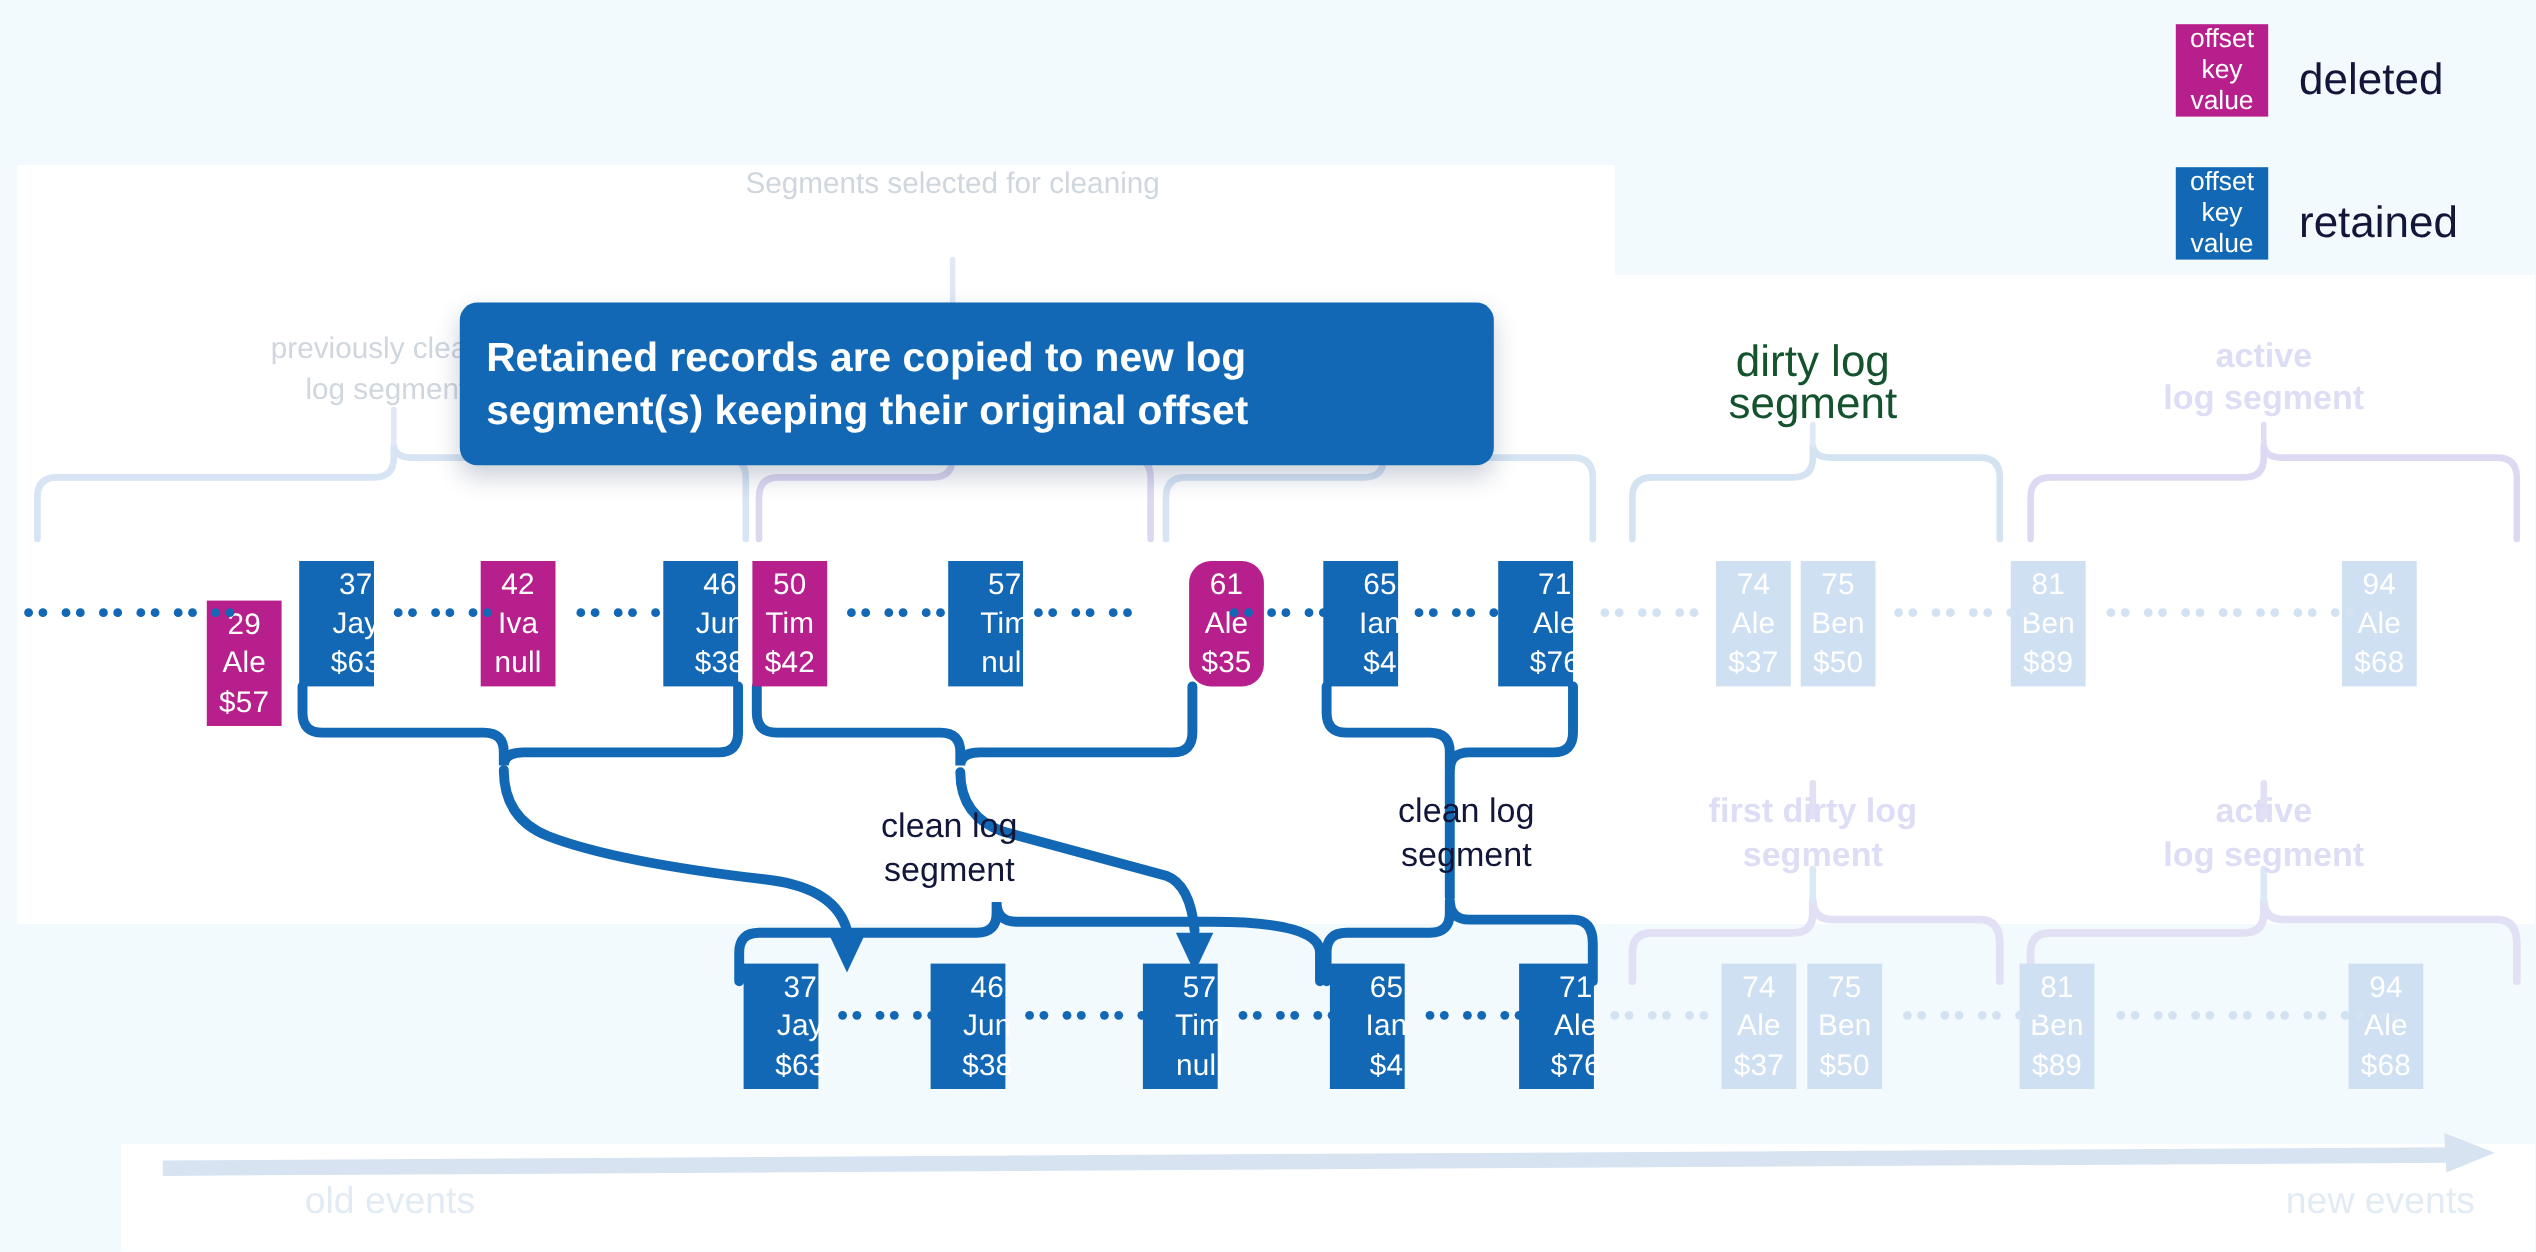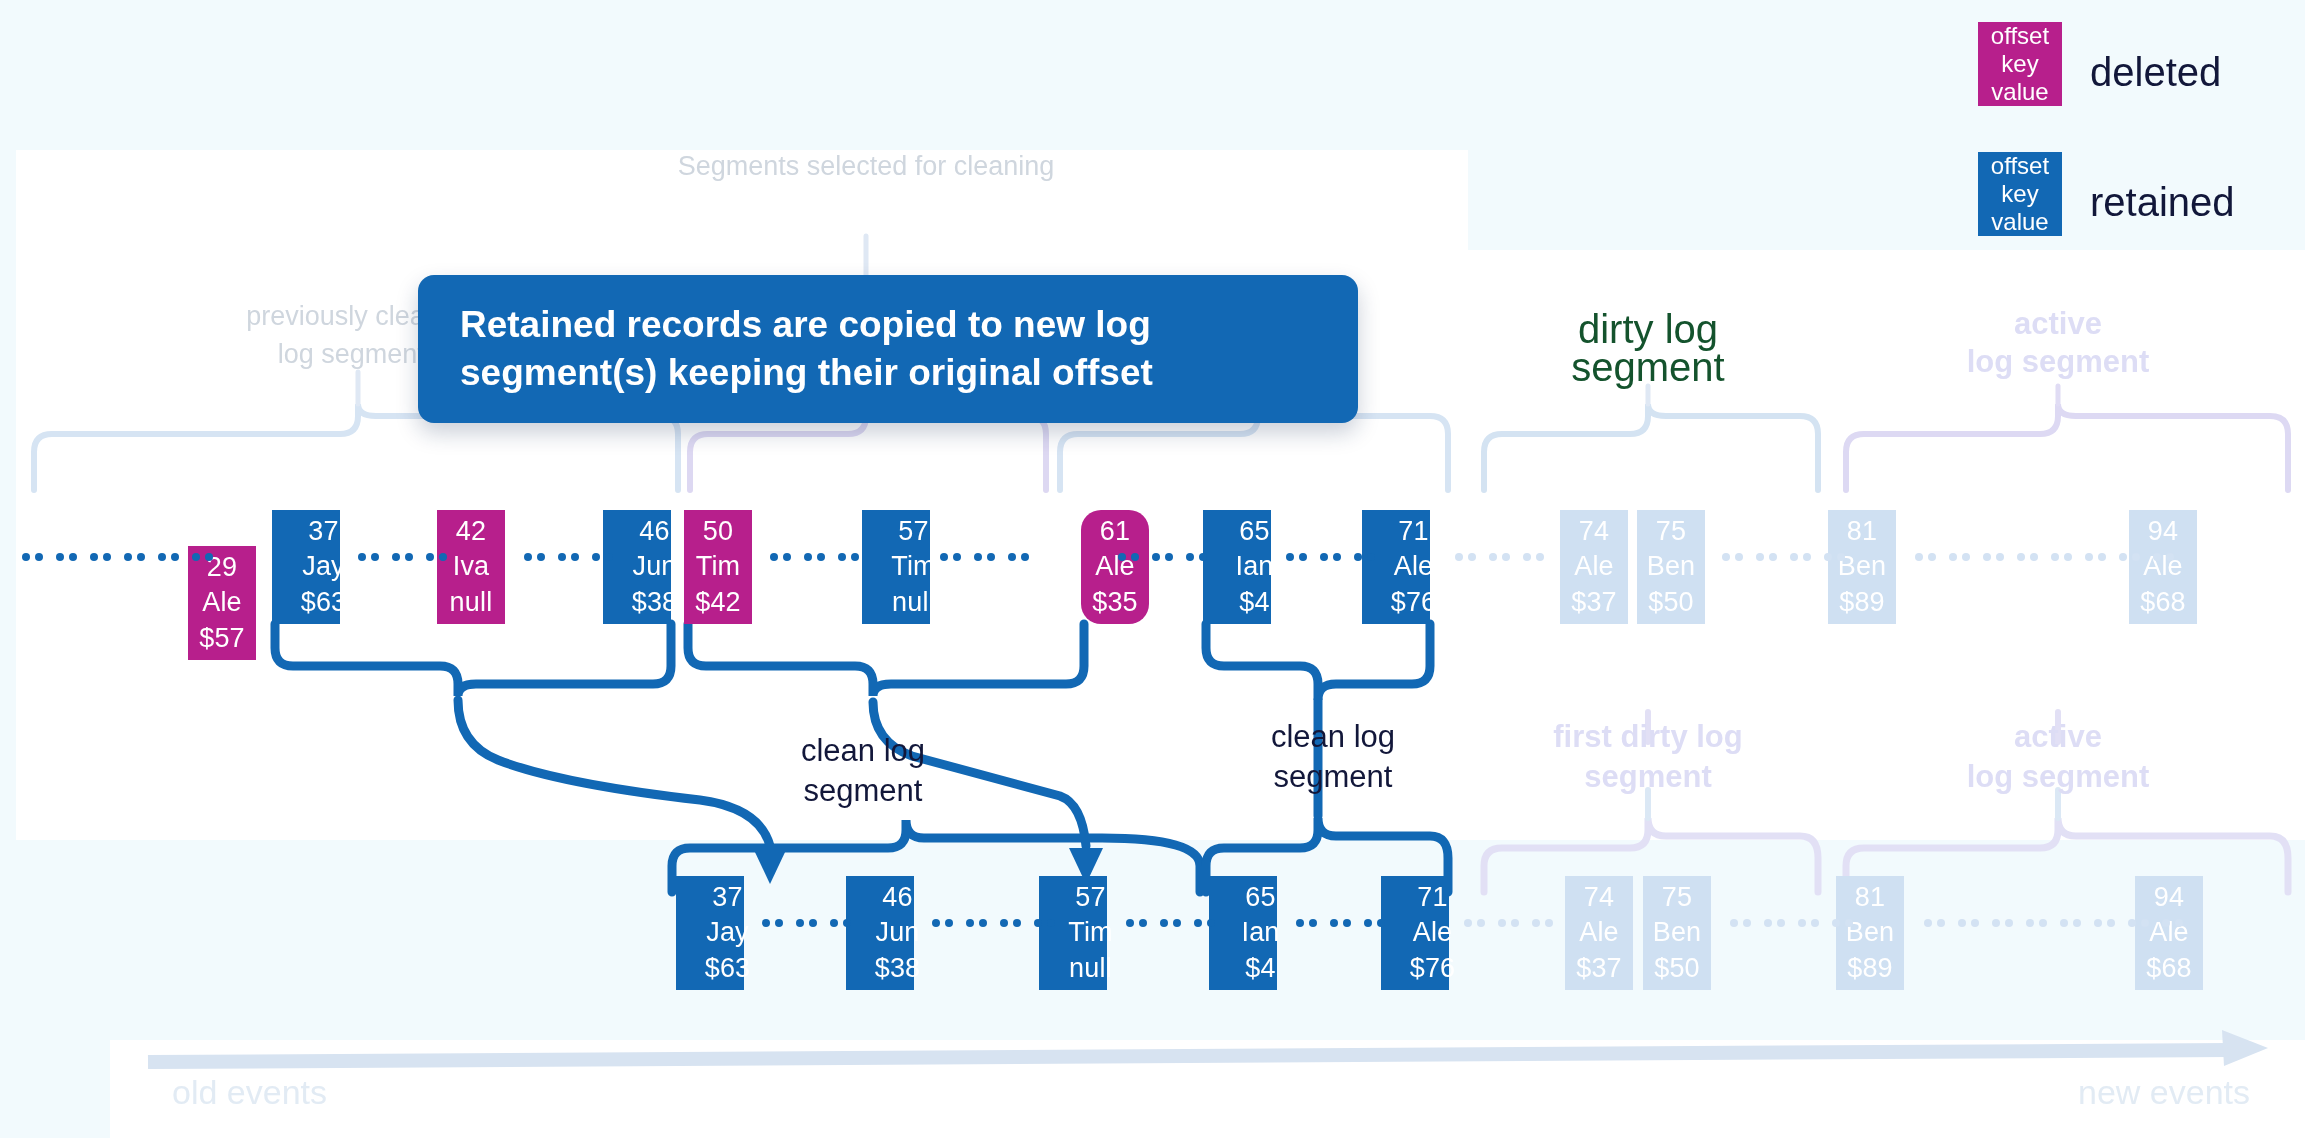--- a/index.html
+++ b/index.html
@@ -61,21 +61,21 @@
     display:flex;flex-direction:column;align-items:center;justify-content:center;
     font-size:24px;line-height:1.16;
   }
   .legend-box.del{background:#b71f8c;}
   .legend-box.ret{background:#1268b4;}
 
   
   #callout{
     position:absolute;left:418px;top:275px;width:940px;
     background:#1268b4;border-radius:16px;
-    padding:26px 42px;box-sizing:border-box;
+    padding:26px 24px;box-sizing:border-box;
     color:#ffffff;font-size:37px;font-weight:bold;line-height:1.30;
     box-shadow:0 10px 22px rgba(20,40,80,.22);
     z-index:40;
   }
 </style>
 </head>
 <body>
 
 <div id="stage">
 
@@ -162,21 +162,21 @@
 
   <div class="lbl lbl-dark" style="left:1218px;top:718px;width:230px;">clean log</div>
   <div class="lbl lbl-dark" style="left:1218px;top:758px;width:230px;">segment</div>
 
   <div class="lbl lbl-purple" style="left:1498px;top:718px;width:300px;">first dirty log</div>
   <div class="lbl lbl-purple" style="left:1498px;top:758px;width:300px;">segment</div>
 
   <div class="lbl lbl-purple" style="left:1908px;top:718px;width:300px;">active</div>
   <div class="lbl lbl-purple" style="left:1908px;top:758px;width:300px;">log segment</div>
 
-  <div class="lbl lbl-axis" style="left:172px;top:1072px;width:260px;text-align:left;">old events</div>
+  <div class="lbl lbl-axis" style="left:172px;top:1072px;width:260px;text-align:right;">old events</div>
   <div class="lbl lbl-axis" style="left:1990px;top:1072px;width:260px;text-align:right;">new events</div>
 
   <div id="top-row">
       <div class="rec deleted" style="left: 188px; top: 510px; margin-top: 36px;">
         <span>29</span>
         <span>Ale</span>
         <span>$57</span>
       </div>
       <div class="rec retained" style="left: 272px; top: 510px;">
         <span>37</span>

